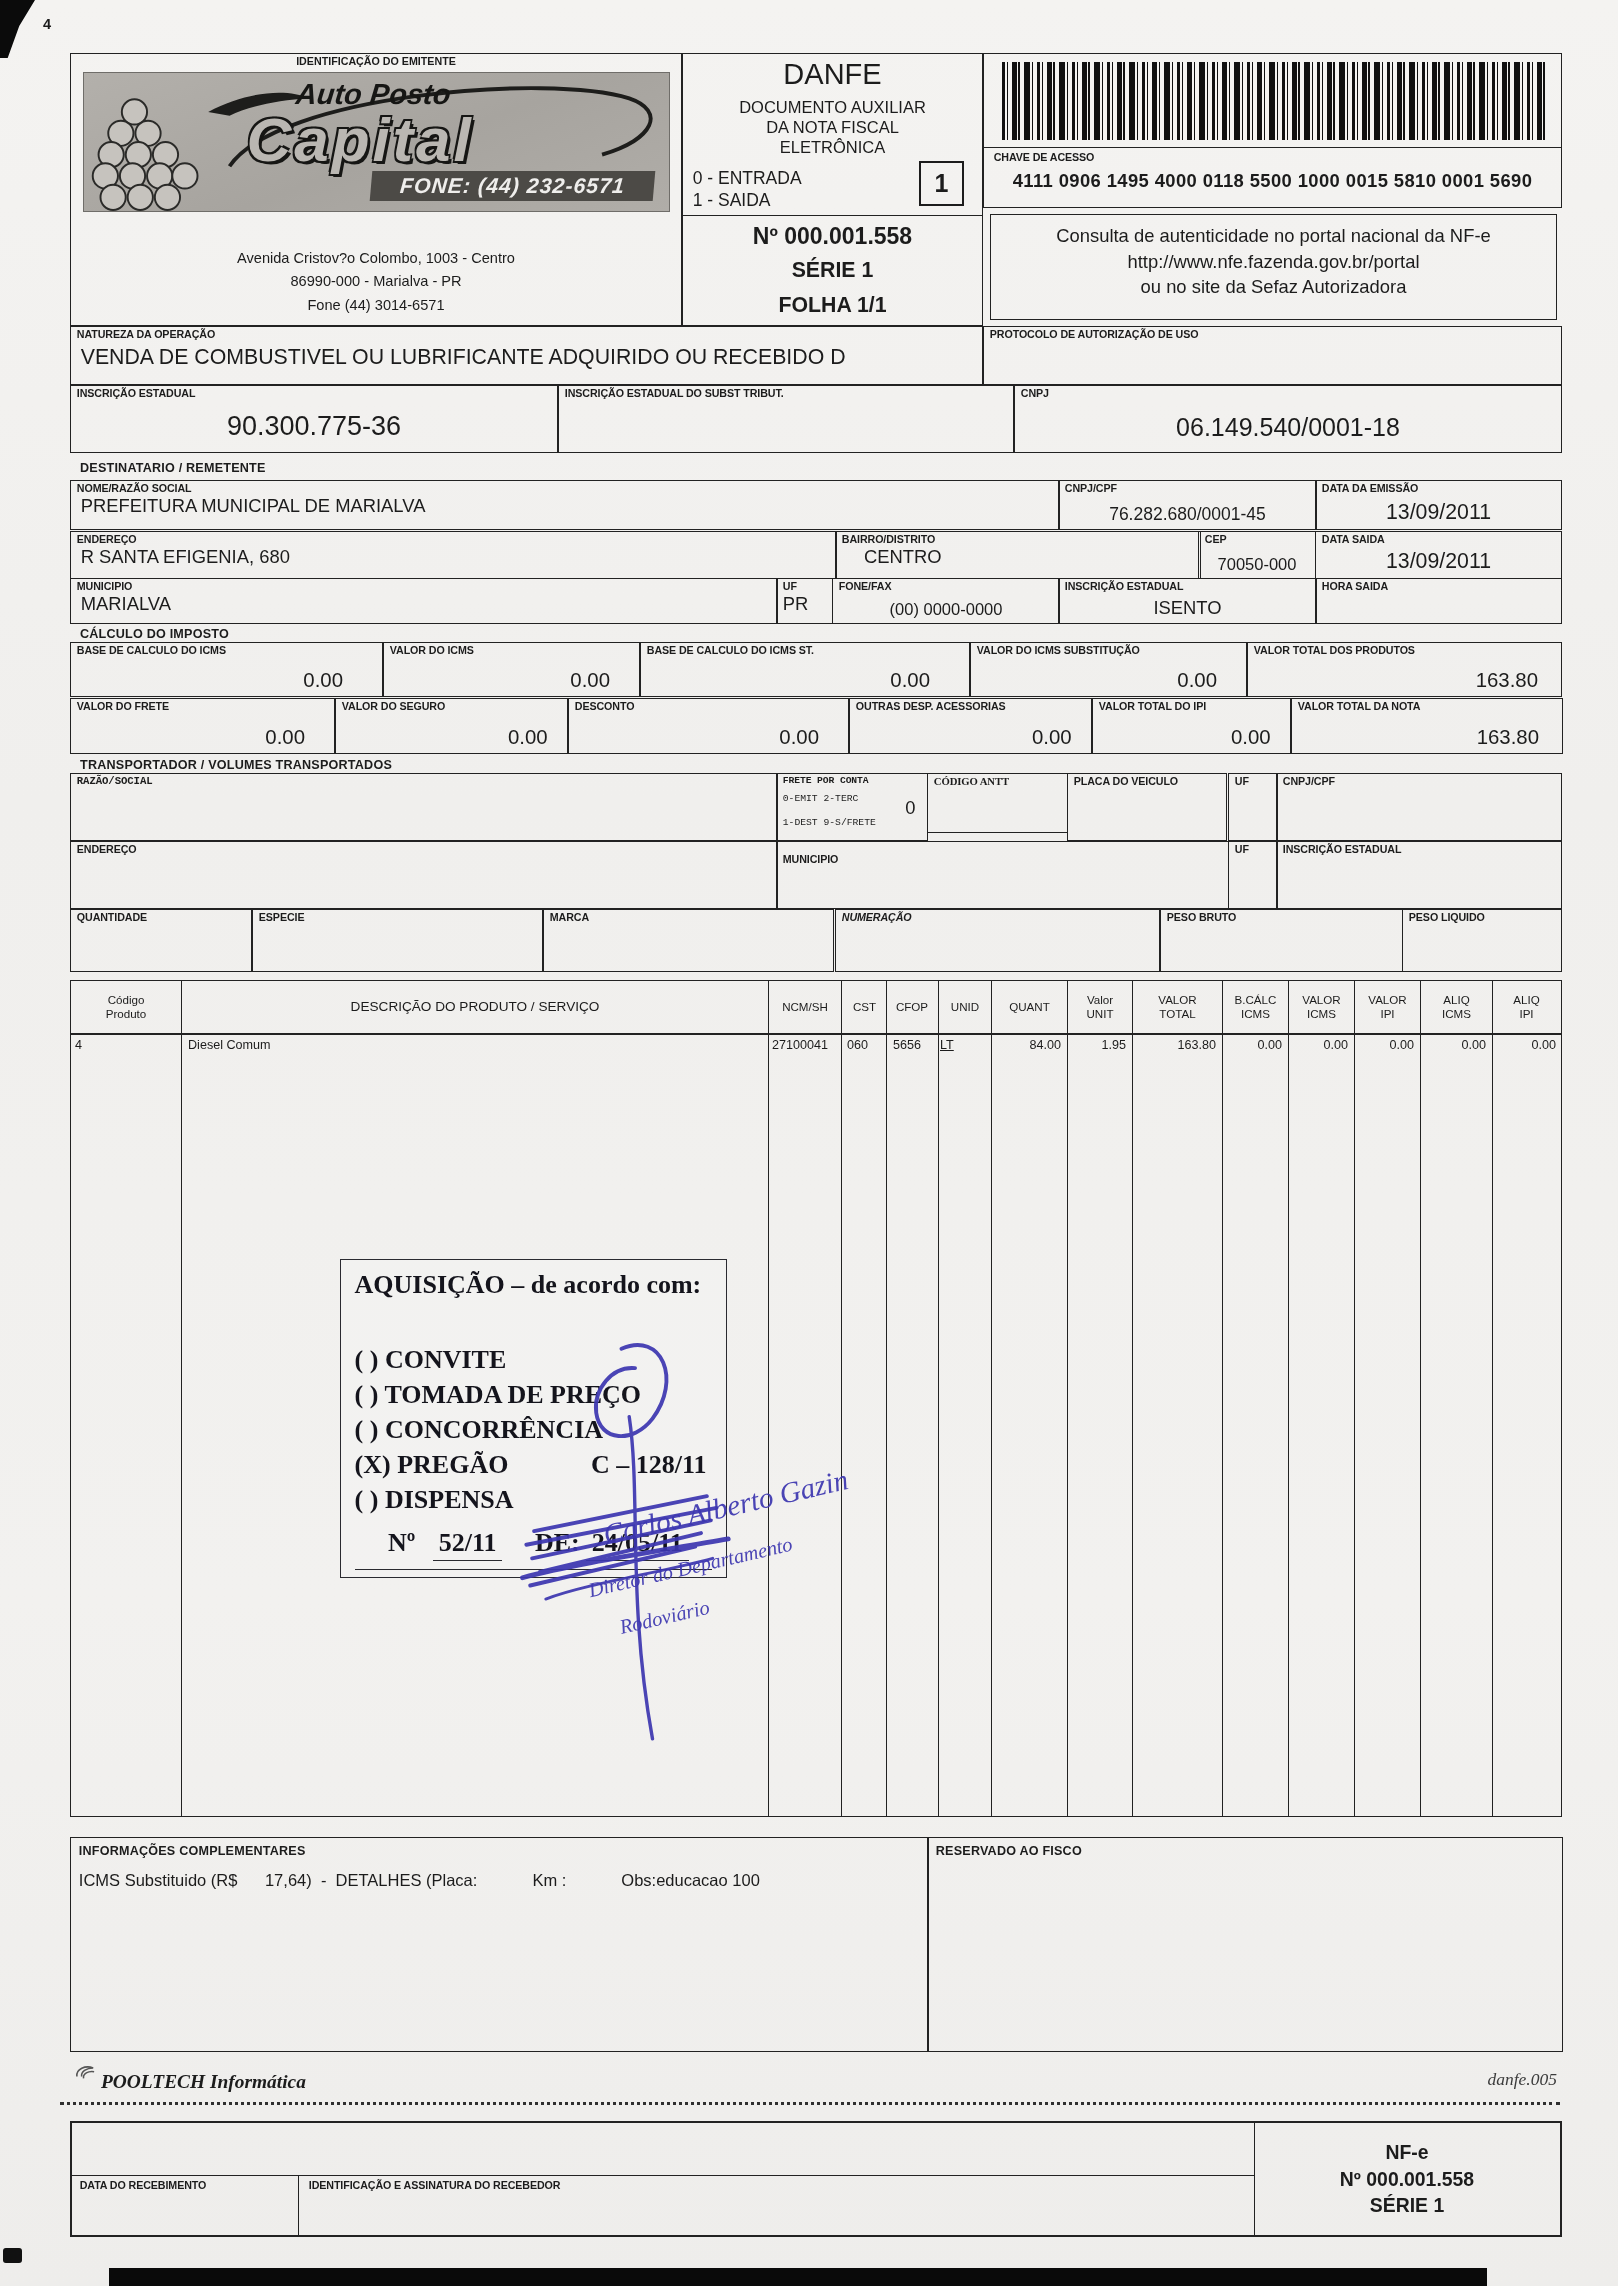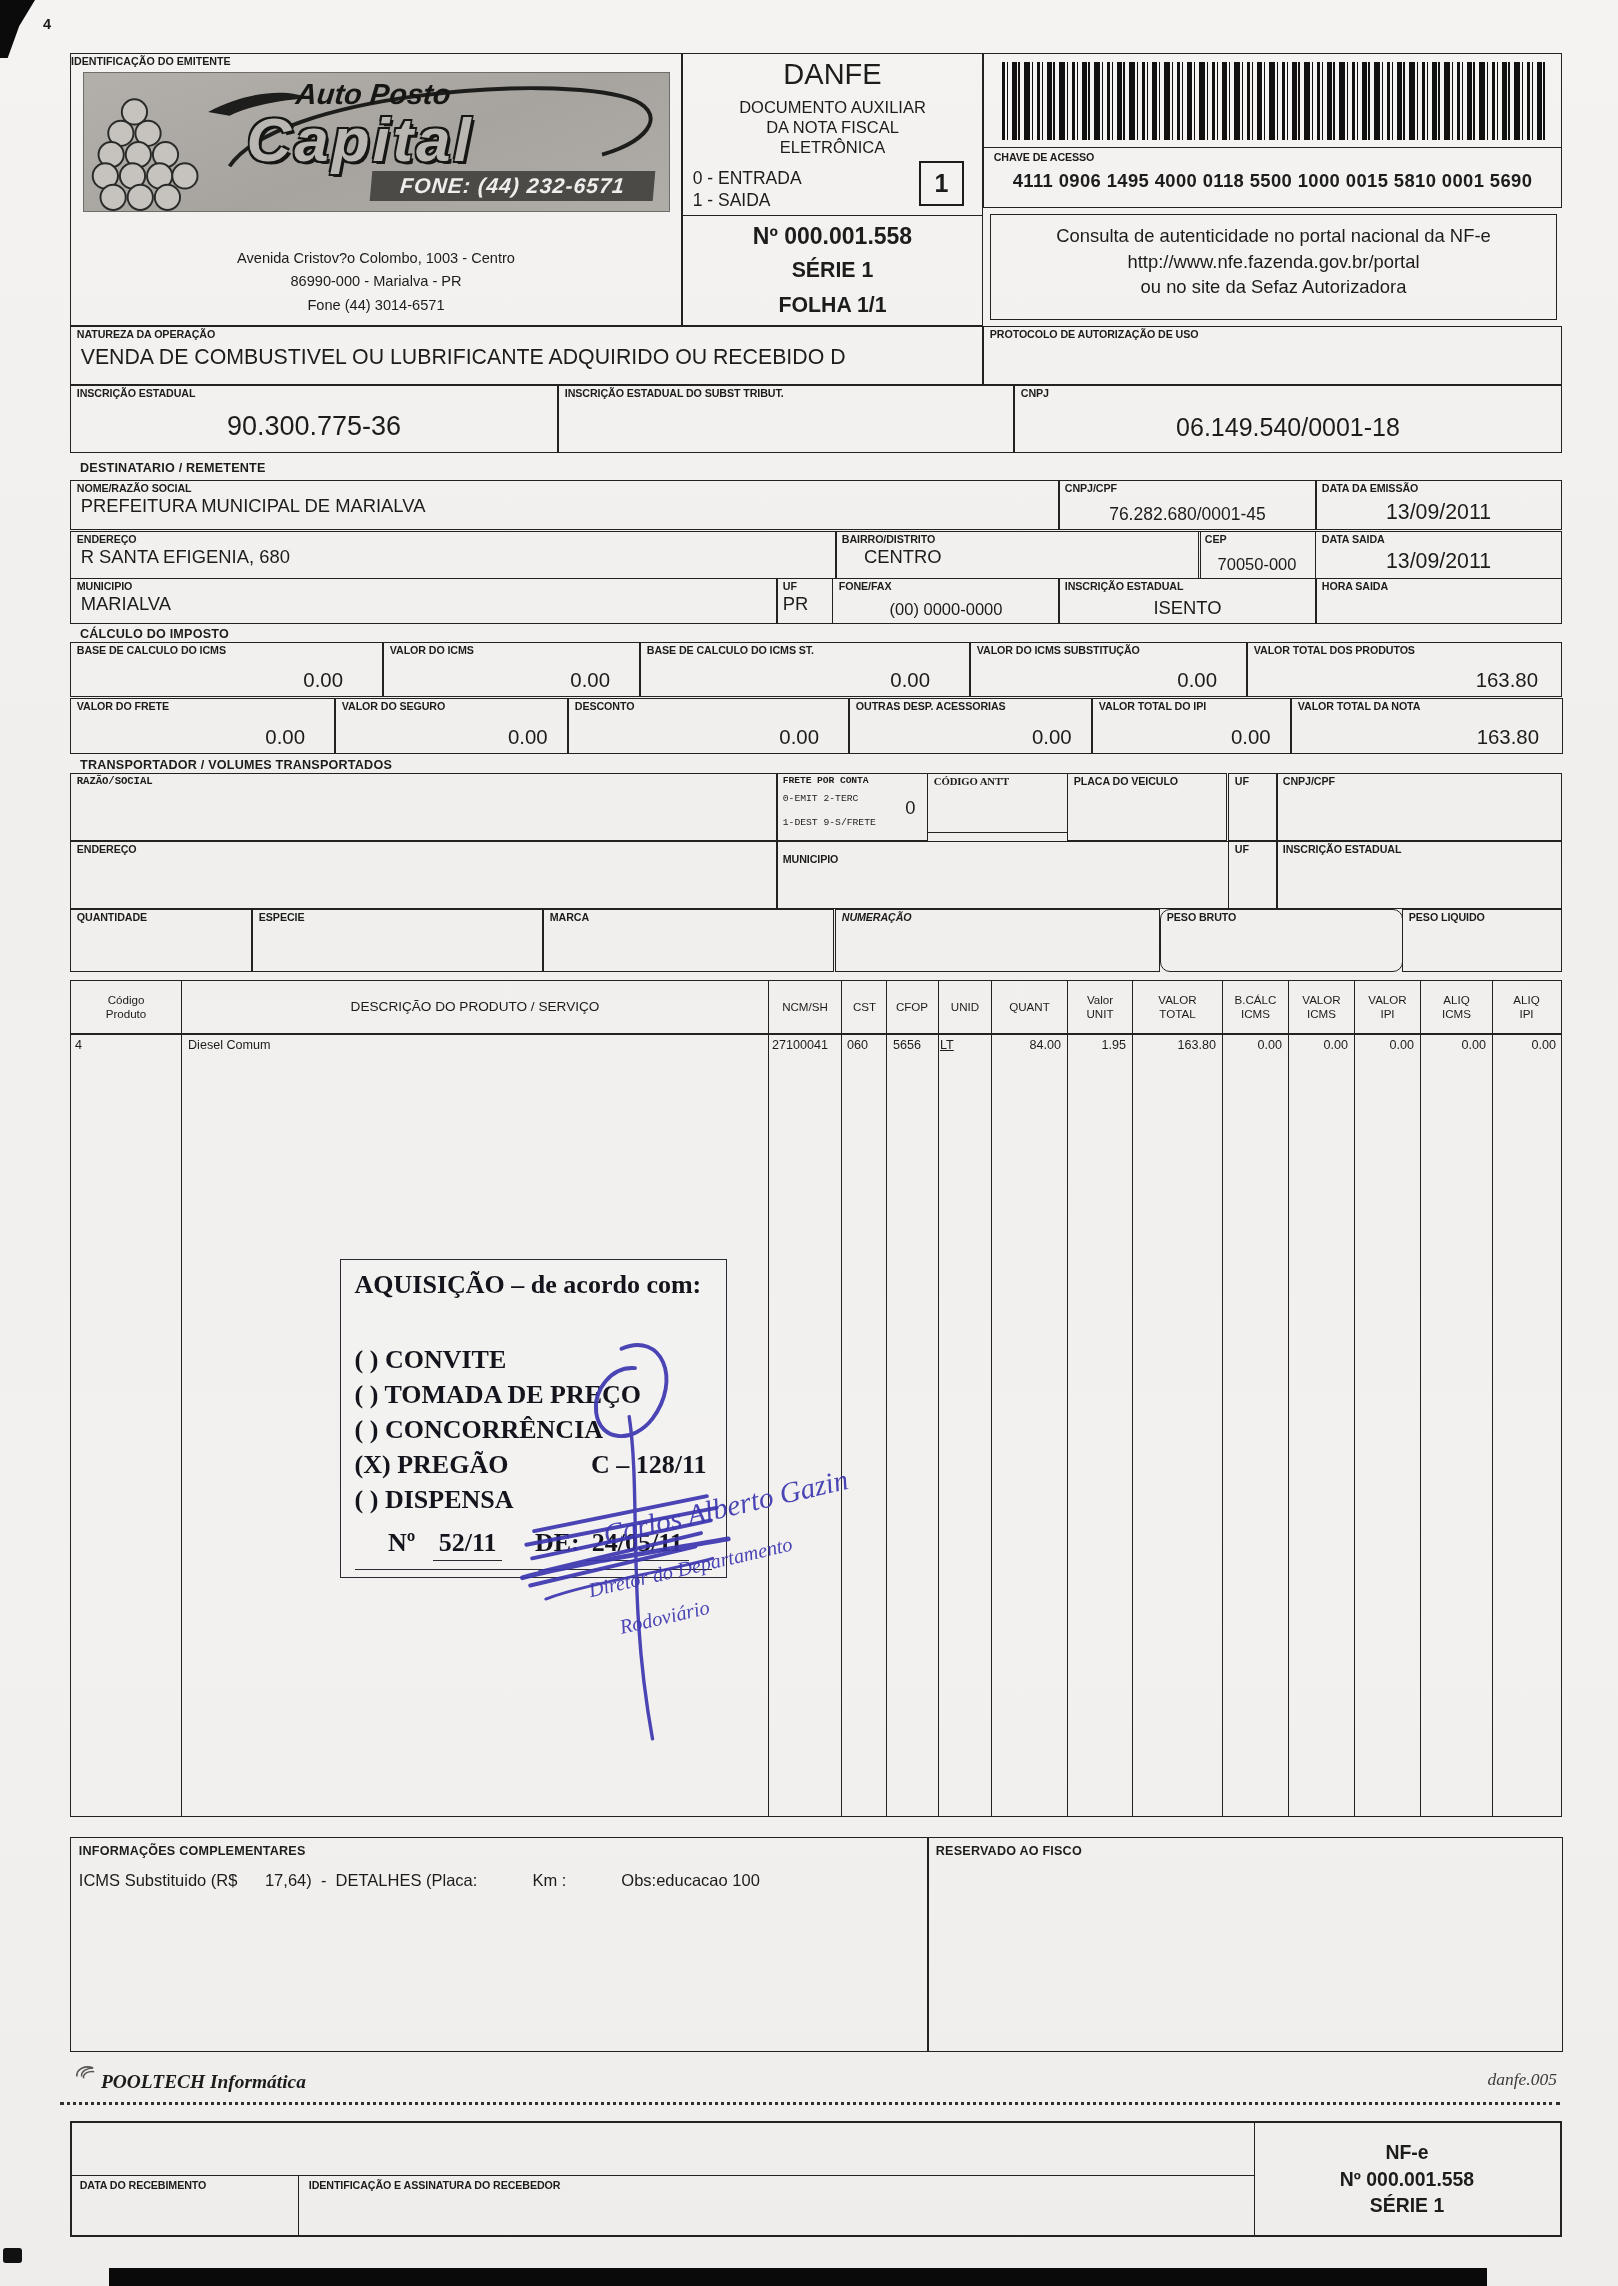--- a/index.html
+++ b/index.html
@@ -24,21 +24,21 @@
 <body>
 
 <div id="page">
 
   <div class="abs" style="left:0;top:0;width:35px;height:58px;background:#0b0b0b;clip-path:polygon(0 0,100% 0,55% 45%,22% 100%,0 100%);"></div>
   <div class="abs" style="left:43px;top:15.5px;font-size:14.6px;font-weight:700;">4</div>
   <div class="abs" style="left:109px;top:2268px;width:1378px;height:18.4px;background:#0a0a0a;"></div>
   <div class="abs" style="left:2.9px;top:2248px;width:19.4px;height:14.6px;background:#111;border-radius:2.9px;"></div>
 
   <div class="cell" style="left:70px;top:53px;width:612px;height:273px;">
-    <div class="abs" style="left:0;right:0;top:1px;font-size:10.7px;font-weight:700;">IDENTIFICAÇÃO DO EMITENTE</div>
+    <div class="abs" style="left:0;right:0;top:1px;text-align:center;font-size:10.7px;font-weight:700;">IDENTIFICAÇÃO DO EMITENTE</div>
 
     <div class="abs" style="left:11.6px;top:17.5px;width:585px;height:138px;background:linear-gradient(160deg,#b3b0ab,#a7a49f 55%,#b0ada8);border:1px solid #6f6d69;">
       <svg width="585" height="138" viewBox="0 0 603 142" style="position:absolute;left:0;top:0;">
         <g stroke="#2a2a28" stroke-width="2" fill="#c6c3be">
           <circle cx="52" cy="40" r="13"></circle>
           <circle cx="38" cy="62" r="13"></circle>
             <circle cx="66" cy="62" r="13"></circle>
           <circle cx="28" cy="84" r="13"></circle>
             <circle cx="56" cy="84" r="13"></circle>
             <circle cx="84" cy="84" r="13"></circle>
@@ -271,21 +271,21 @@
   </div>
   <div class="cell" style="left:252px;top:909px;width:291px;height:63px;">
     <div class="lbl">ESPECIE</div>
   </div>
   <div class="cell" style="left:543px;top:909px;width:291px;height:63px;">
     <div class="lbl">MARCA</div>
   </div>
   <div class="cell" style="left:835px;top:909px;width:325px;height:63px;font-style:italic;">
     <div class="lbl">NUMERAÇÃO</div>
   </div>
-  <div class="cell" style="left:1160px;top:909px;width:243px;height:63px;border-radius:10px;">
+  <div class="cell" style="left:1160px;top:909px;width:243px;height:63px;">
     <div class="lbl">PESO BRUTO</div>
   </div>
   <div class="cell" style="left:1402px;top:909px;width:160px;height:63px;">
     <div class="lbl">PESO LIQUIDO</div>
   </div>
 
   <div class="cell" style="left:70px;top:980px;width:1492px;height:54px;">
     <div class="colcell" style="left:0;width:110px;border-left:none;">
         <div class="hdtxt" style="font-size:11.6px;">Código
 Produto</div>

